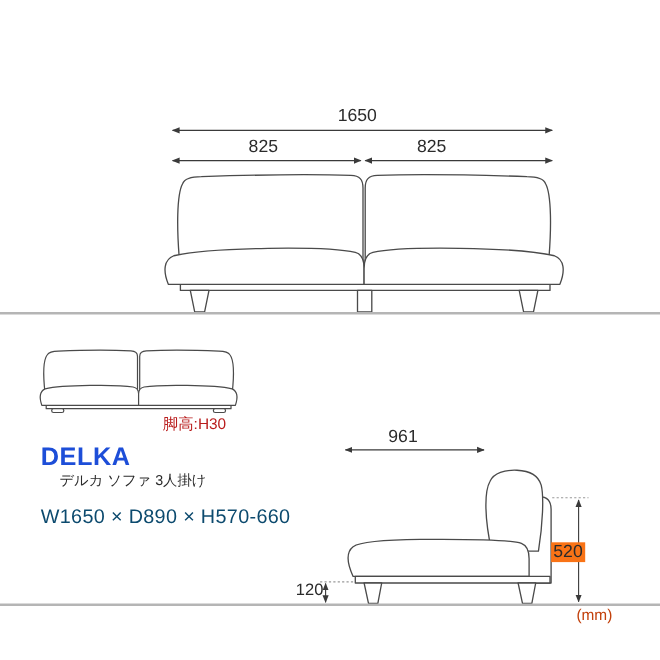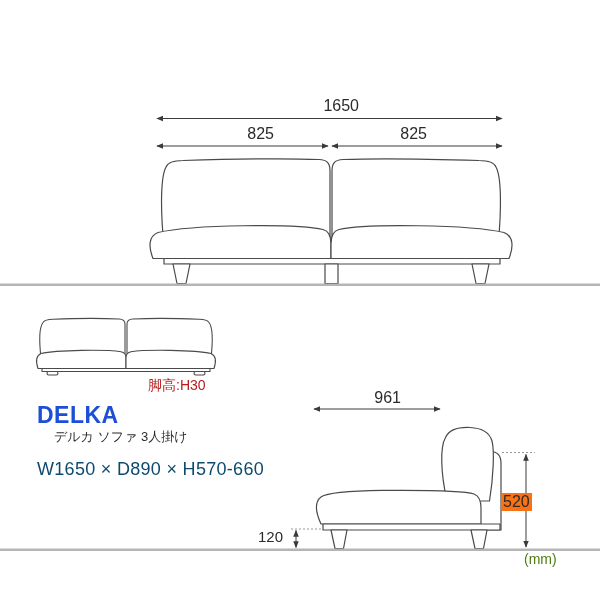--- a/index.html
+++ b/index.html
@@ -2,29 +2,29 @@
 <html><head>
 <meta charset="utf-8">
 <style>
   html,body{margin:0;padding:0;background:#fff;}
   .canvas{
     position:relative;width:600px;height:600px;background:#ffffff;overflow:hidden;
     font-family:"Liberation Sans","DejaVu Sans",sans-serif;color:#2e2e2e;
   }
   .canvas svg{position:absolute;left:0;top:0;}
   .lbl{position:absolute;white-space:nowrap;line-height:1.15;color:#2b2b2b;}
-  .dim{font-size:16px;text-align:right;}
+  .dim{font-size:16px;text-align:left;}
   .dim-sm{font-size:15px;}
   .bg-white{background:#f97316;padding:0 2px;}
-  .t-right{text-align:left;}
+  .t-right{text-align:right;}
   .brand{font-size:23px;font-weight:700;letter-spacing:.5px;color:#1d4ed8;}
   .sub{font-size:13px;color:#2b2b2b;}
   .dims-line{font-size:18px;letter-spacing:.3px;color:#0c4a6e;}
   .note{font-size:14px;color:#b91c1c;}
-  .unit{font-size:14px;color:#4d7c0f;}
+  .unit{font-size:14px;color:#c2410c;}
 </style>
 </head>
 <body>
 
 <div class="canvas">
 
   <svg width="600" height="600" viewBox="0 0 600 600">
     <defs>
       <marker id="ah" viewBox="0 0 10 10" refX="9" refY="5" markerWidth="7" markerHeight="7" orient="auto-start-reverse">
         <path d="M0,1 L10,5 L0,9 Z" fill="#3a3a3a"></path>

